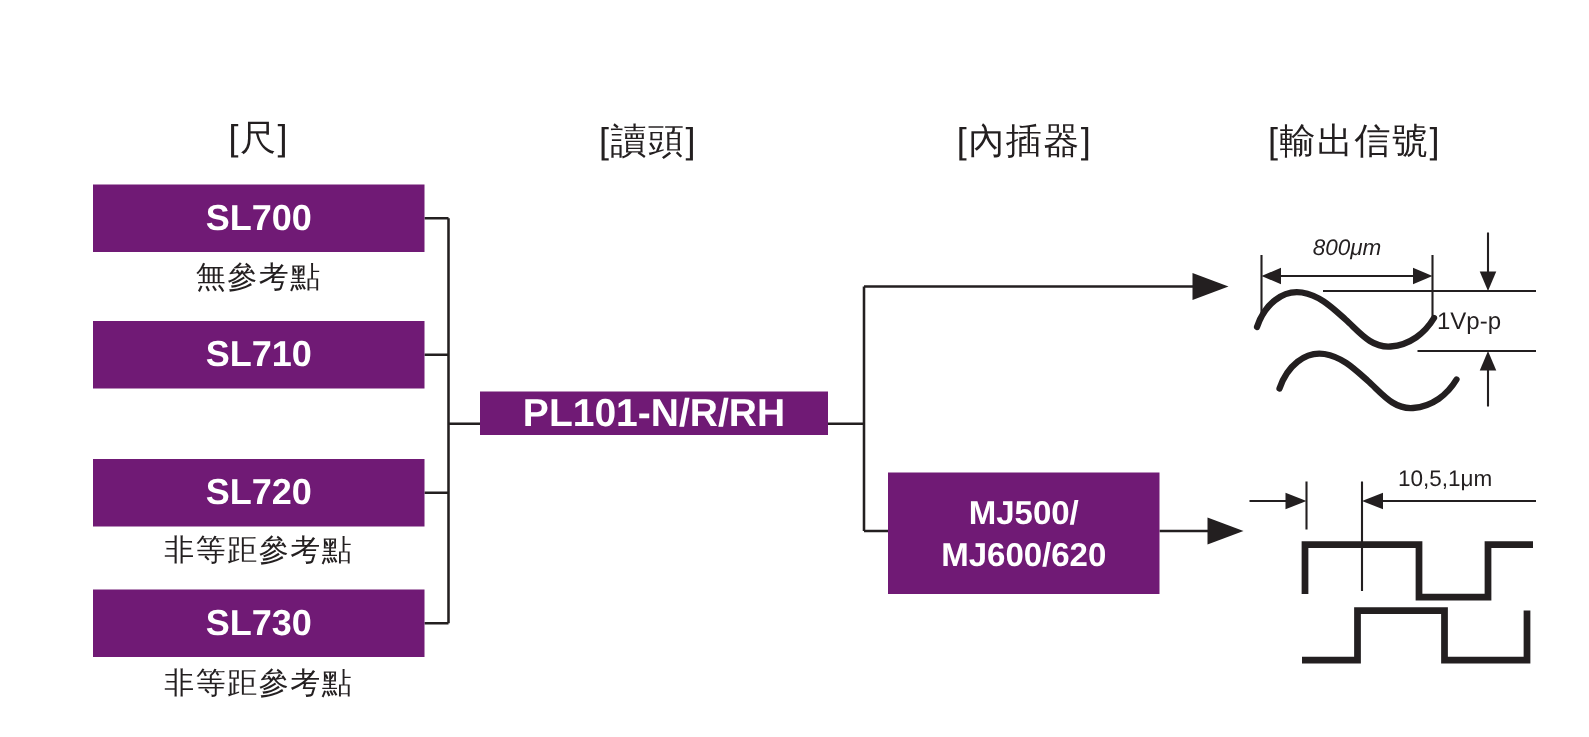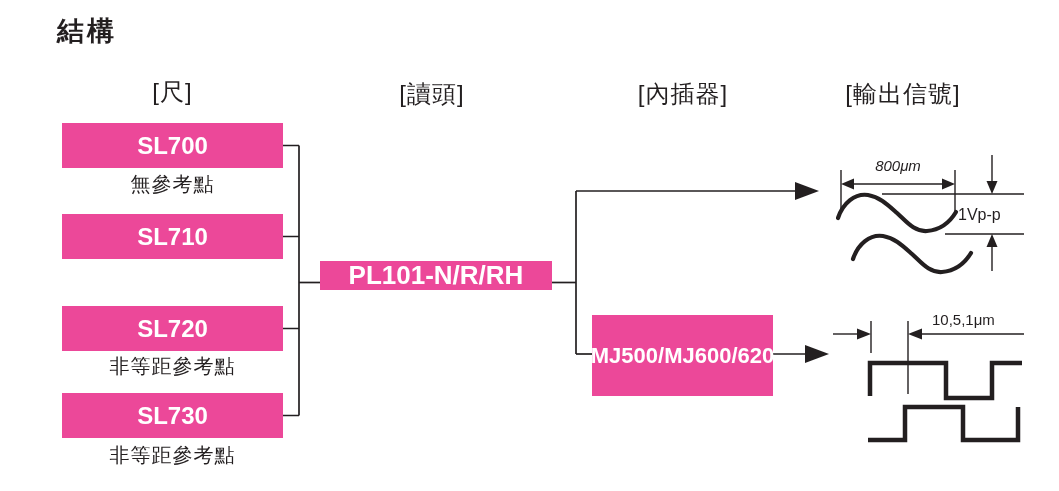--- a/index.html
+++ b/index.html
@@ -36,21 +36,21 @@
     text-align: center;
     color: #231F20;
     white-space: nowrap;
   }
   .hdr-scale        { left: 62px;  top: 76px; width: 221px; }
   .hdr-readhead     { left: 372px; top: 78px; width: 120px; }
   .hdr-interpolator { left: 623px; top: 78px; width: 120px; }
   .hdr-output       { left: 813px; top: 78px; width: 180px; }
   .box {
     position: absolute;
-    background: #ec4899;
+    background: #701a75;
     color: #ffffff;
     font-weight: bold;
     display: flex;
     align-items: center;
     justify-content: center;
     text-align: center;
   }
   .scale-box {
     left: 62px;
     width: 221px;
@@ -77,21 +77,21 @@
   .readhead-box {
     left: 320px; top: 261px;
     width: 232px; height: 29px;
     font-size: 26px;
   }
   .interp-box {
     left: 592px; top: 315px;
     width: 181px; height: 81px;
     font-size: 22px;
     line-height: 28px;
-    flex-direction: row;
+    flex-direction: column;
   }
   .dim-label {
     position: absolute;
     font-size: 15px;
     color: #231F20;
     white-space: nowrap;
   }
   .lbl-800   { left: 841px; top: 157px; width: 114px; text-align: center; font-style: italic; }
   .lbl-1vpp  { left: 958px; top: 206px; font-size: 16px; }
   .lbl-105   { left: 932px; top: 311px; }
@@ -154,21 +154,20 @@
         <polygon points="871,334 857,328.5 857,339.5"></polygon>
         <polygon points="908,334 922,328.5 922,339.5"></polygon>
       </g>
       <g stroke="#231F20" stroke-width="4.5" fill="none" stroke-linejoin="miter">
         <path d="M870 396 V363 H946 V398 H992 V363 H1022"></path>
         <path d="M868 440 H905 V407 H963 V440 H1018 V407"></path>
       </g>
     </g>
   </svg>
 
-  <div class="title">結構</div>
 
   <div class="col-header hdr-scale">[尺]</div>
   <div class="col-header hdr-interpolator">[內插器]</div>
   <div class="col-header hdr-readhead">[讀頭]</div>
   <div class="col-header hdr-output">[輸出信號]</div>
 
   <div class="box scale-box scale-box-1">SL700</div>
   <div class="scale-desc scale-desc-1">無參考點</div>
 
   <div class="box scale-box scale-box-2">SL710</div>

